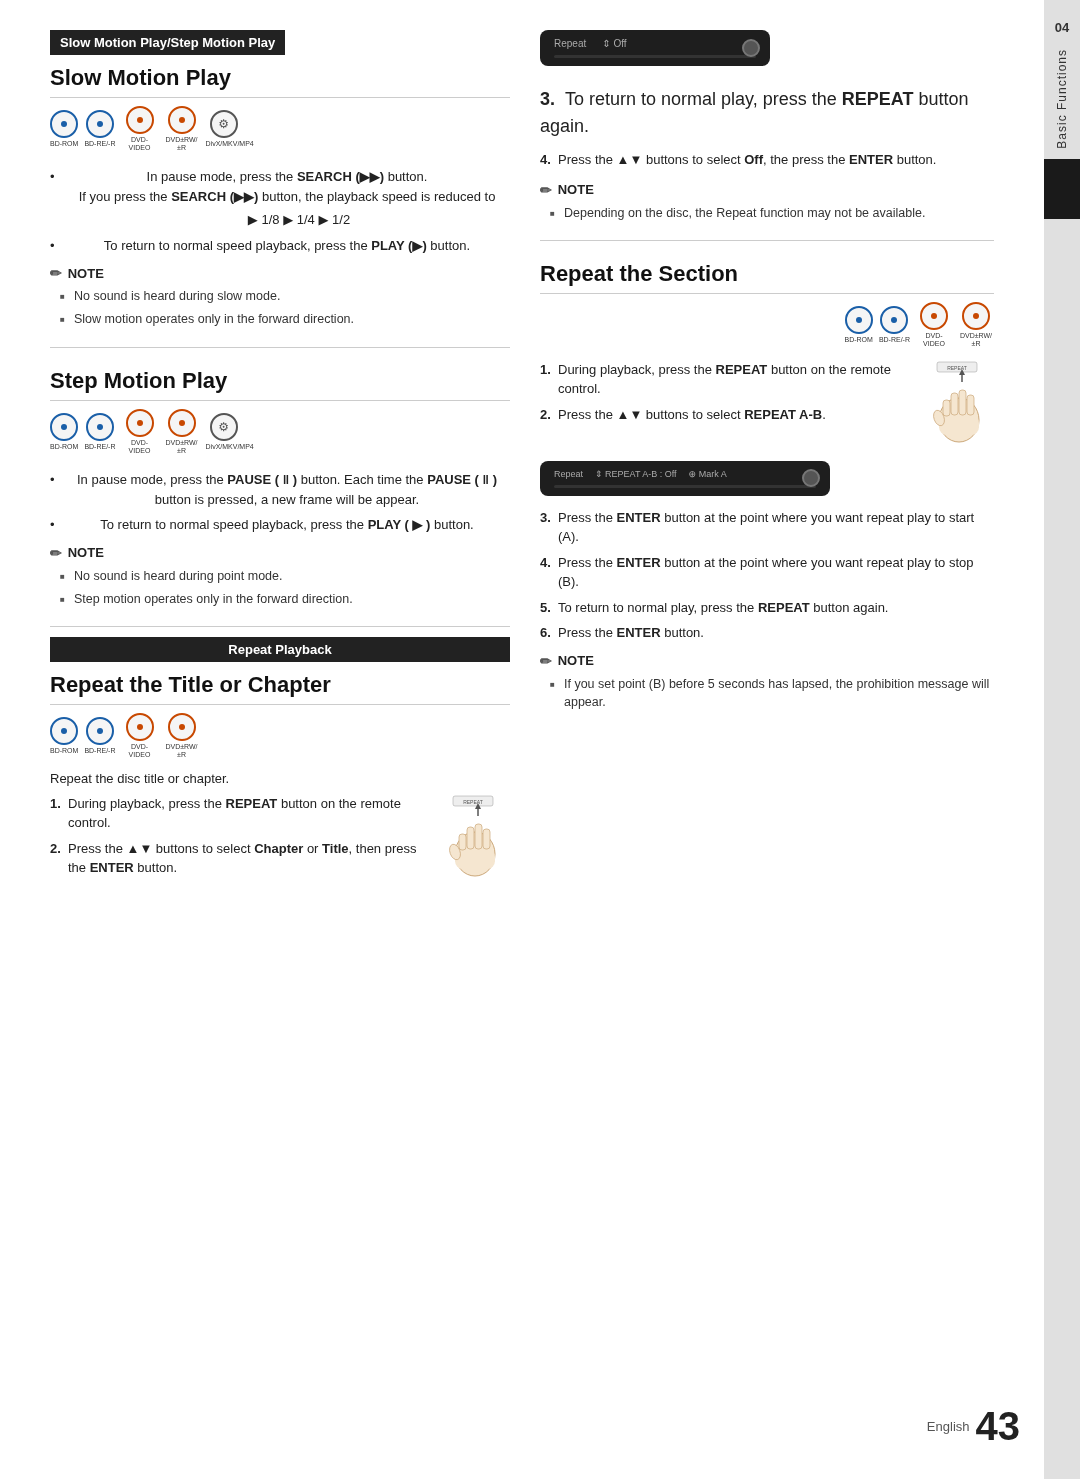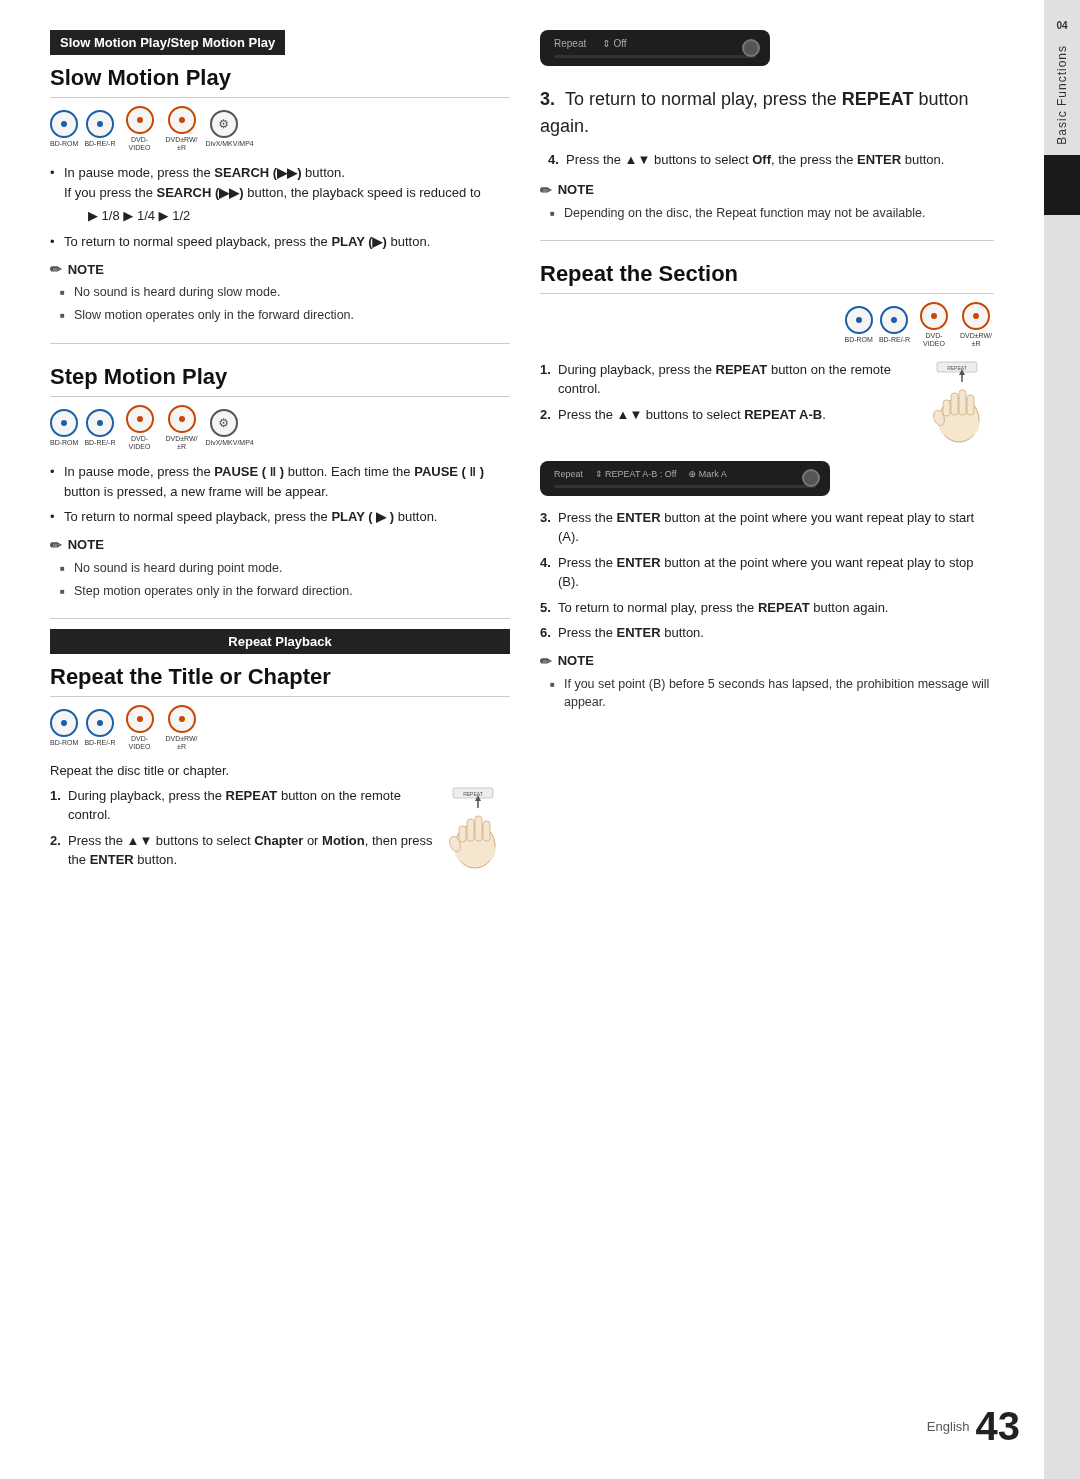--- a/index.html
+++ b/index.html
@@ -28,21 +28,21 @@
       width: 36px;
       min-height: 1479px;
       background: #e0e0e0;
       display: flex;
       flex-direction: column;
       align-items: center;
       padding-top: 20px;
     }
 
     .side-tab-number {
-      font-size: 10px;
+      font-size: 13px;
       font-weight: bold;
       color: #333;
       margin-bottom: 8px;
     }
 
     .side-tab-text {
       writing-mode: vertical-rl;
       text-orientation: mixed;
       transform: rotate(180deg);
       font-size: 12px;
@@ -170,21 +170,22 @@
       justify-content: center;
       font-size: 12px;
       background: #f5f5f5;
       color: #555;
     }
 
     
     .bullet-list {
       list-style: none;
       padding: 0;
-      margin: 8px 0 10px 0;
+      margin: 16px 0 10px 0;
+      text-align: center;
     }
 
     .bullet-list li {
       padding-left: 14px;
       position: relative;
       margin-bottom: 6px;
       font-size: 13px;
       line-height: 1.5;
       color: #222;
     }
@@ -447,21 +448,21 @@
 
         <div style="display:flex; align-items:flex-start; gap:10px;">
           <div style="flex:1;">
             <ul class="numbered-list">
               <li>
                 <span class="num">1.</span>
                 During playback, press the <span class="inline-bold">REPEAT</span> button on the remote control.
               </li>
               <li>
                 <span class="num">2.</span>
-                Press the ▲▼ buttons to select <span class="inline-bold">Chapter</span> or <span class="inline-bold">Motion</span>, then press the <span class="inline-bold">ENTER</span> button.
+                Press the ▲▼ buttons to select <span class="inline-bold">Chapter</span> or <span class="inline-bold">Title</span>, then press the <span class="inline-bold">ENTER</span> button.
               </li>
             </ul>
           </div>
 
           <div style="flex-shrink:0;width:65px;">
             <svg viewBox="0 0 65 90" width="65" height="90">
 
               <rect x="8" y="2" width="40" height="10" rx="2" fill="#eee" stroke="#999" stroke-width="0.5"></rect>
               <text x="28" y="10" font-size="5" text-anchor="middle" fill="#555">REPEAT</text>
 
@@ -502,21 +503,21 @@
           <div style="width:18px;height:18px;border-radius:50%;background:#555;border:2px solid #777;position:absolute;right:10px;top:50%;transform:translateY(-50%);"></div>
         </div>
       </div>
 
       <div style="margin-bottom:10px;">
         <p style="font-size:18px;line-height:1.5;">
           <span class="inline-bold">3.</span>&nbsp;&nbsp;To return to normal play, press the <span class="inline-bold">REPEAT</span> button again.
         </p>
       </div>
 
-      <div style="margin-bottom:12px;margin-left:8px;">
+      <div style="margin-bottom:12px;">
         <p style="font-size:13px;line-height:1.5;">
           <span class="inline-bold">4.</span>&nbsp;&nbsp;Press the ▲▼ buttons to select <span class="inline-bold">Off</span>, the press the <span class="inline-bold">ENTER</span> button.
         </p>
       </div>
 
       <div class="note-section">
         <div class="note-title">
           <span class="note-icon">✏</span>
           <span>NOTE</span>
         </div>

